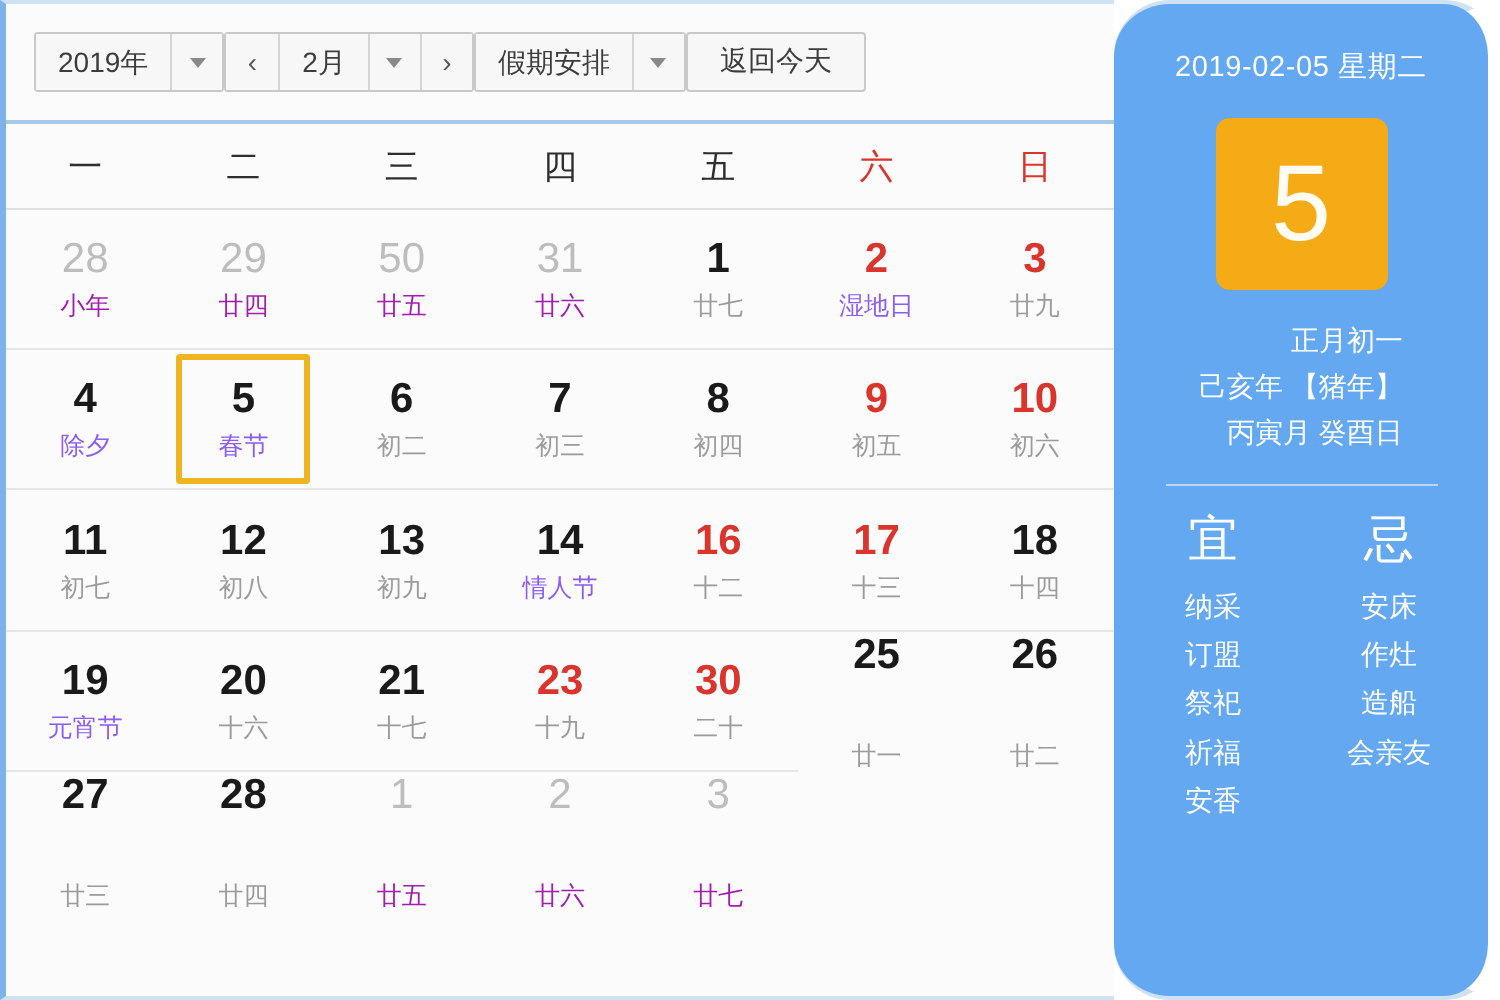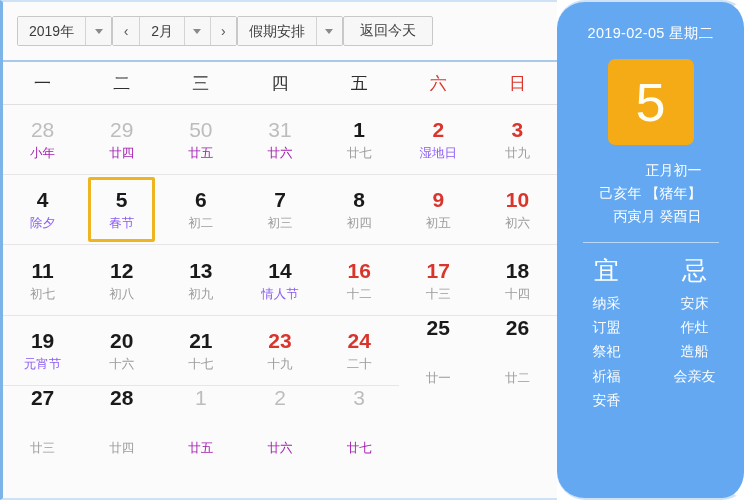--- a/index.html
+++ b/index.html
@@ -378,21 +378,21 @@
         </div>
         <div class="cell">
           <div class="dnum">21</div>
           <div class="dsub">十七</div>
         </div>
         <div class="cell">
           <div class="dnum red">23</div>
           <div class="dsub">十九</div>
         </div>
         <div class="cell">
-          <div class="dnum red">24</div>
+          <div class="dnum red">30</div>
           <div class="dsub">二十</div>
         </div>
         <div class="cell">
           <div class="dnum">25</div>
           <div class="dsub">廿一</div>
         </div>
         <div class="cell">
           <div class="dnum">26</div>
           <div class="dsub">廿二</div>
         </div>

